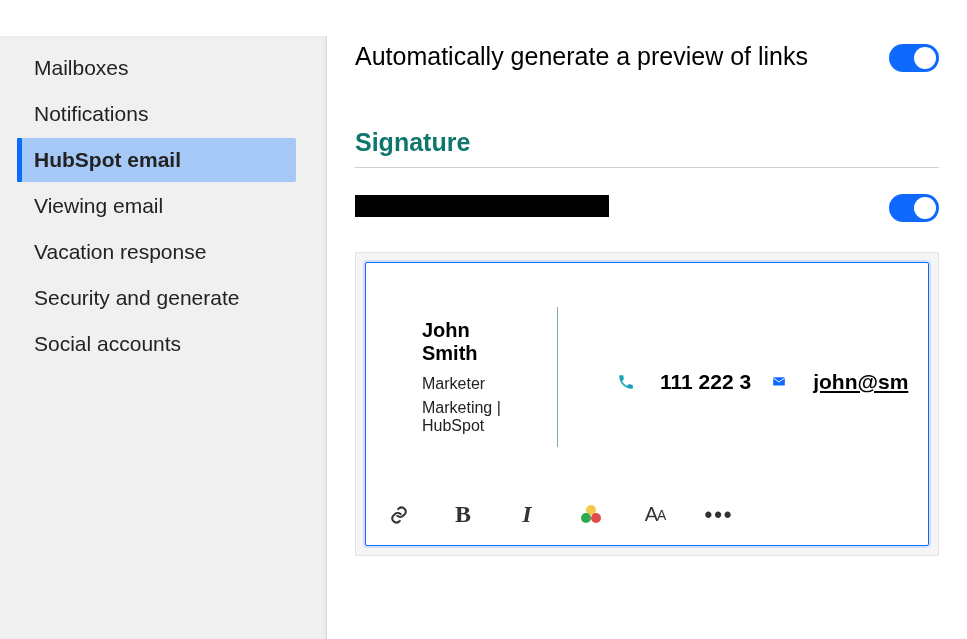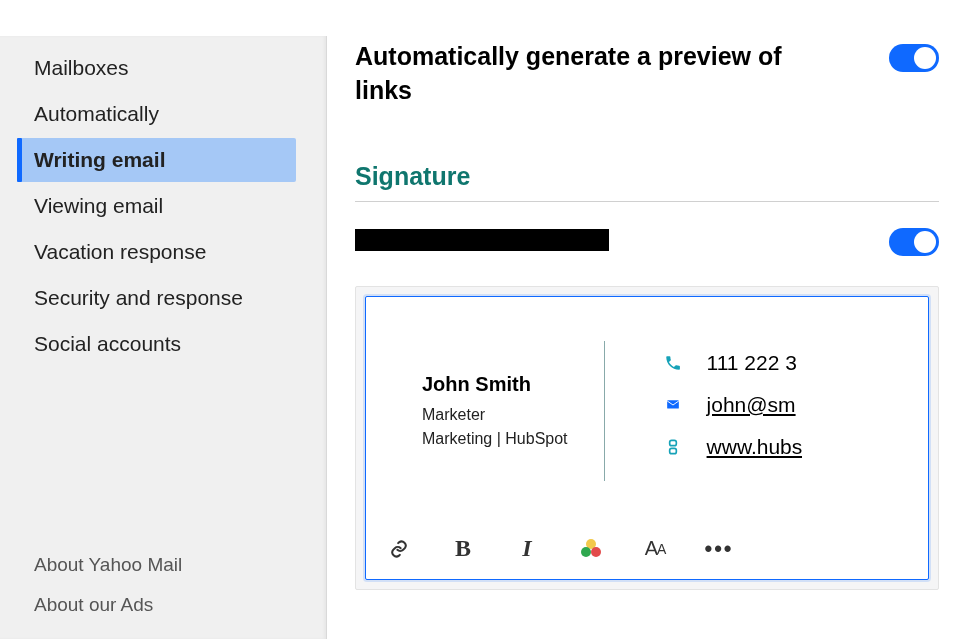--- a/index.html
+++ b/index.html
@@ -12,70 +12,66 @@
   .nav li { font-size: 21px; color: #222; padding: 10px 14px; margin: 2px 30px 2px 0; cursor: pointer; border-radius: 2px; }
   .nav li.active { background: #a5c8f6; font-weight: 700; position: relative; }
   .nav li.active::before { content: ""; position: absolute; left: -3px; top: 0; bottom: 0; width: 5px; background: #0f69ff; border-radius: 1px; }
   .spacer { flex: 1; }
   .footer-links { padding: 0 34px 14px; }
   .footer-links div { font-size: 19px; color: #555; padding: 9px 0; cursor: pointer; }
 
   
   .main { flex: 1; padding: 40px 28px 0 28px; overflow: hidden; }
   .setting-row { display: flex; align-items: flex-start; justify-content: space-between; margin-bottom: 54px; }
-  .setting-title { font-size: 25px; font-weight: 700; color: #000; max-width: 460px; line-height: 1.35; }
+  .setting-title { font-size: 25px; font-weight: 400; color: #000; max-width: 460px; line-height: 1.35; }
 
   .toggle { width: 50px; height: 28px; background: #0f69ff; border-radius: 14px; position: relative; cursor: pointer; flex-shrink: 0; margin-top: 4px; }
   .toggle::after { content: ""; position: absolute; right: 3px; top: 3px; width: 22px; height: 22px; background: #fff; border-radius: 50%; }
 
   .section-title { font-size: 25px; font-weight: 700; color: #0f766e; margin-bottom: 10px; }
   .divider { height: 1px; background: #d0d0d0; margin-bottom: 22px; }
 
   .sig-email-row { display: flex; align-items: center; justify-content: space-between; margin-bottom: 30px; }
   .redacted { width: 254px; height: 22px; background: #000; }
 
   .editor-wrap { background: #f5f5f6; border: 1px solid #e3e3e3; padding: 9px; border-radius: 2px; }
   .editor { background: #fff; border: 1px solid #0f69ff; box-shadow: 0 0 0 2px rgba(15,105,255,0.15); border-radius: 2px; }
   .sig-body { display: flex; padding: 44px 0 40px 56px; }
   .sig-left { padding-right: 36px; border-right: 1px solid #8aa; min-height: 140px; display: flex; flex-direction: column; justify-content: center; }
   .sig-name { font-size: 20px; font-weight: 700; margin-bottom: 4px; }
   .sig-line { font-size: 16px; color: #222; margin-top: 6px; }
-  .sig-right { padding-left: 58px; display: flex; flex-direction: column; gap: 18px; font-size: 21px; padding-top: 10px; overflow: hidden; }
+  .sig-right { padding-left: 58px; display: flex; gap: 18px; font-size: 21px; padding-top: 10px; overflow: hidden; font-weight: bold; }
   .sig-contact { display: flex; align-items: center; gap: 24px; white-space: nowrap; }
   .sig-contact .ico { width: 20px; height: 20px; display: inline-flex; align-items: center; justify-content: center; flex-shrink: 0; }
   .sig-contact .txt.underline { text-decoration: underline; }
 
   .toolbar { display: flex; align-items: center; gap: 34px; padding: 14px 18px 16px; }
   .tb-btn { width: 30px; height: 28px; display: inline-flex; align-items: center; justify-content: center; cursor: pointer; color: #333; }
   .tb-bold { font-weight: 900; font-size: 24px; font-family: Georgia, serif; }
   .tb-italic { font-style: italic; font-size: 24px; font-family: Georgia, serif; font-weight: 600; }
   .tb-font { font-size: 20px; letter-spacing: -1px; }
   .tb-font .sm { font-size: 14px; }
   .tb-more { font-size: 22px; letter-spacing: 2px; font-weight: 700; }
 </style>
 </head>
 <body>
 
 <div class="app">
 
   <aside class="sidebar">
     <ul class="nav">
       <li>Mailboxes</li>
-      <li>Automatically</li>
-      <li class="active">Writing email</li>
+      <li>Notifications</li>
+      <li class="active">HubSpot email</li>
       <li>Viewing email</li>
       <li>Vacation response</li>
-      <li>Security and response</li>
+      <li>Security and generate</li>
       <li>Social accounts</li>
     </ul>
     <div class="spacer"></div>
-    <div class="footer-links">
-      <div>About Yahoo Mail</div>
-      <div>About our Ads</div>
-    </div>
   </aside>
 
   <main class="main">
 
     <div class="setting-row">
       <div class="setting-title">Automatically generate a preview of links</div>
       <div class="toggle"></div>
     </div>
 
     <div class="section-title">Signature</div>

